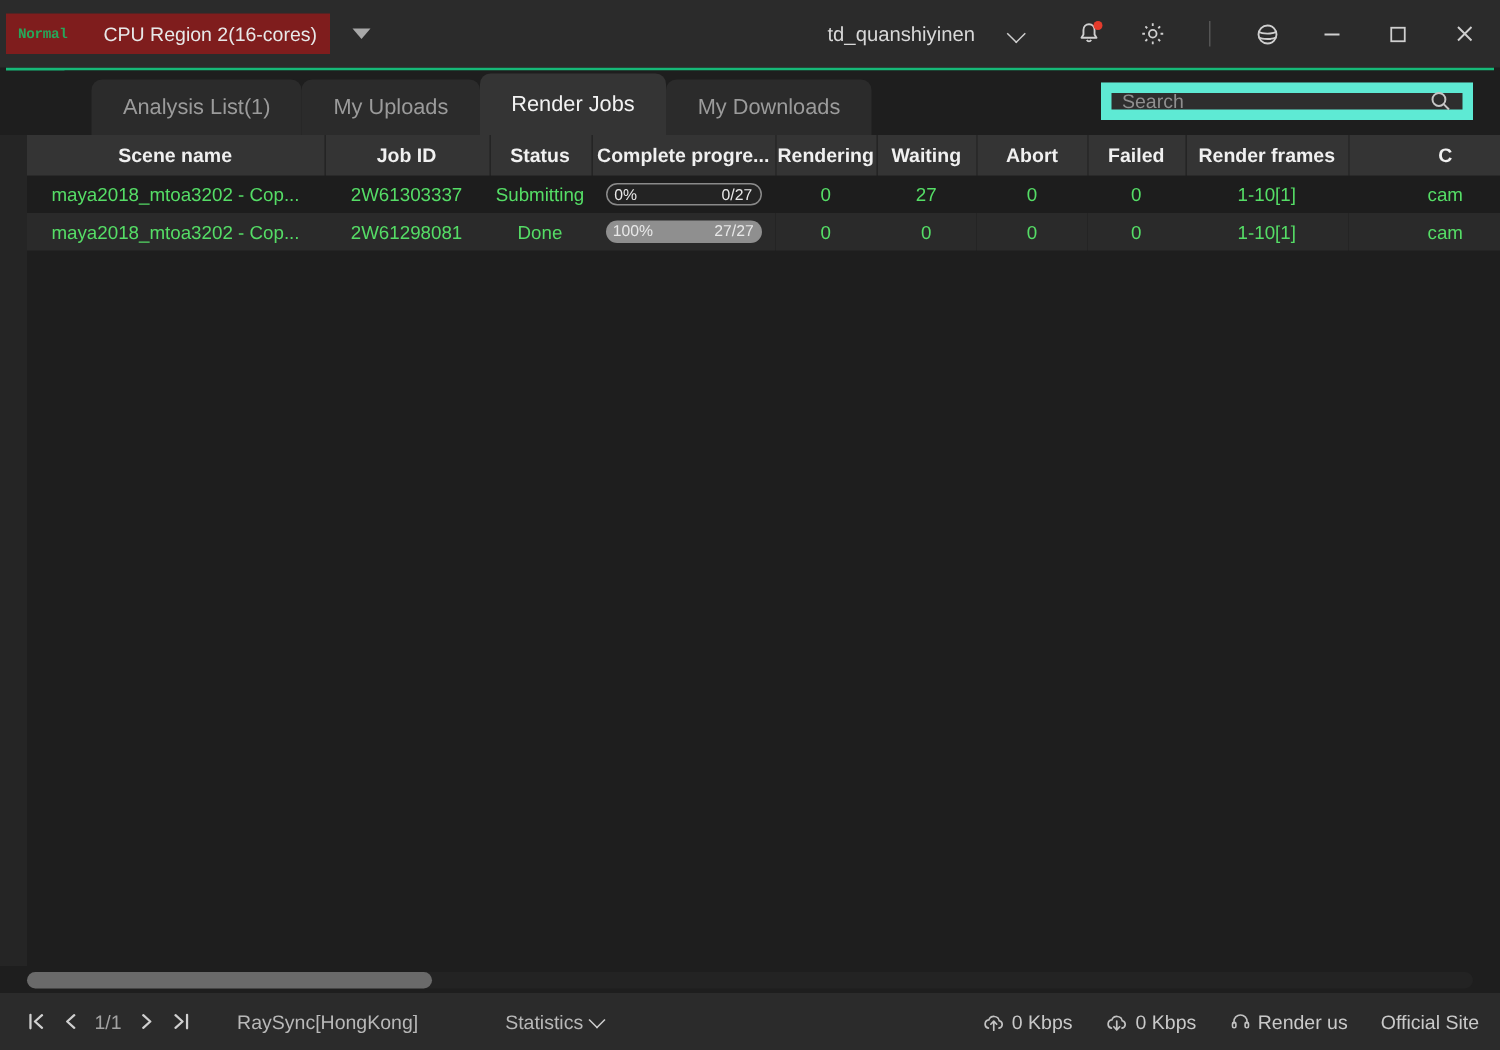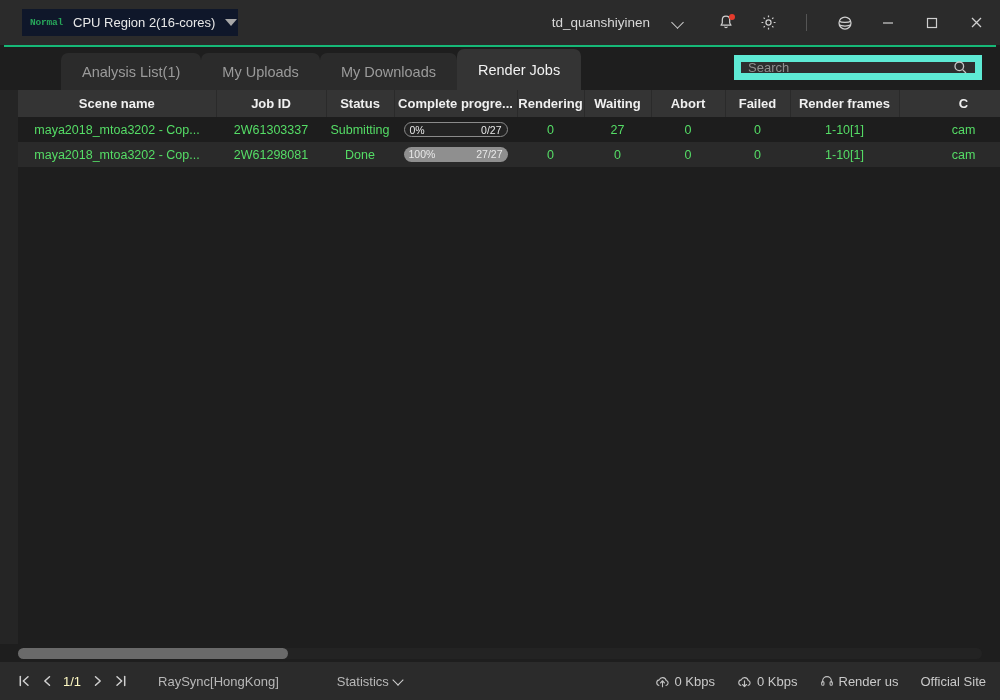--- a/index.html
+++ b/index.html
@@ -34,26 +34,26 @@
   .logo-fox {
     font-size: 11.5px; font-weight: bold; font-style: italic;
     color: #f15a24; letter-spacing: .5px;
   }
   .logo-rf {
     font-size: 14px; font-weight: bold; font-style: italic;
     color: #ffffff; letter-spacing: -.2px; margin-top: 1px;
   }
 
   .region-select {
-    margin-left: 22px;
+    margin-left: 4px;
     height: 27px; width: 216px;
-    background: #0f172a;
+    background: #7f1d1d;
     display: flex; align-items: center;
     padding: 0 8px;
-    gap: 10px;
+    gap: 24px;
     cursor: pointer;
   }
   .region-badge {
     font-family: "Liberation Mono", monospace;
     font-size: 9.5px; font-weight: bold;
     color: #27a65a;
     letter-spacing: -.2px;
   }
   .region-label {
     font-size: 13px; color: #e8e8e8; flex: 1;
@@ -231,21 +231,21 @@
     display: flex; align-items: center;
     padding: 0 14px 0 14px;
     position: relative;
   }
   .pager { display: flex; align-items: center; gap: 4px; }
   .pg-btn {
     width: 19px; height: 22px;
     display: flex; align-items: center; justify-content: center;
     cursor: pointer;
   }
-  .pg-label { font-size: 13px; color: #fef9c3; margin: 12px 3px; }
+  .pg-label { font-size: 13px; color: #a3a3a3; margin: 12px 3px; }
   .sb-item {
     font-size: 13px; color: #b8b8b8;
     display: flex; align-items: center; gap: 5px;
     cursor: pointer; white-space: nowrap;
   }
   .sb-raysync { margin-left: 28px; color: #b8b8b8; }
   .sb-stats { margin-left: 58px; }
   .mini-chev {
     width: 10px; height: 10px; position: relative; display:inline-block;
   }
@@ -326,22 +326,22 @@
       </div>
     </div>
   </div>
 
   <div class="green-rule"></div>
 
   <div class="tabbar">
     <div class="tabs">
       <div class="tab">Analysis List(1)</div>
       <div class="tab">My Uploads</div>
+      <div class="tab active">Render Jobs</div>
       <div class="tab">My Downloads</div>
-      <div class="tab active">Render Jobs</div>
     </div>
     <div class="search-box">
       <input type="text" placeholder="Search" style="">
       <svg width="15" height="15" viewBox="0 0 15 15">
         <g fill="none" stroke="#c6c6c6" stroke-width="1.3">
           <circle cx="6.3" cy="6.3" r="4.3"></circle>
           <path d="M9.6 9.6l3.4 3.4"></path>
         </g>
       </svg>
     </div>

